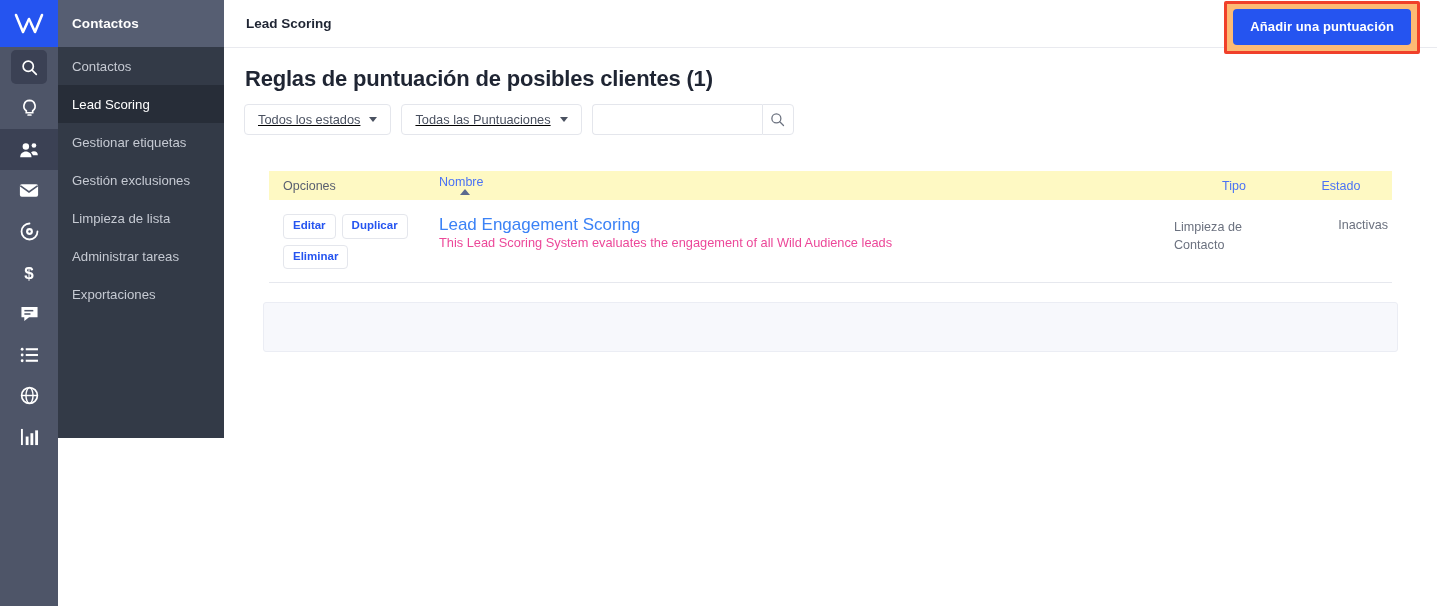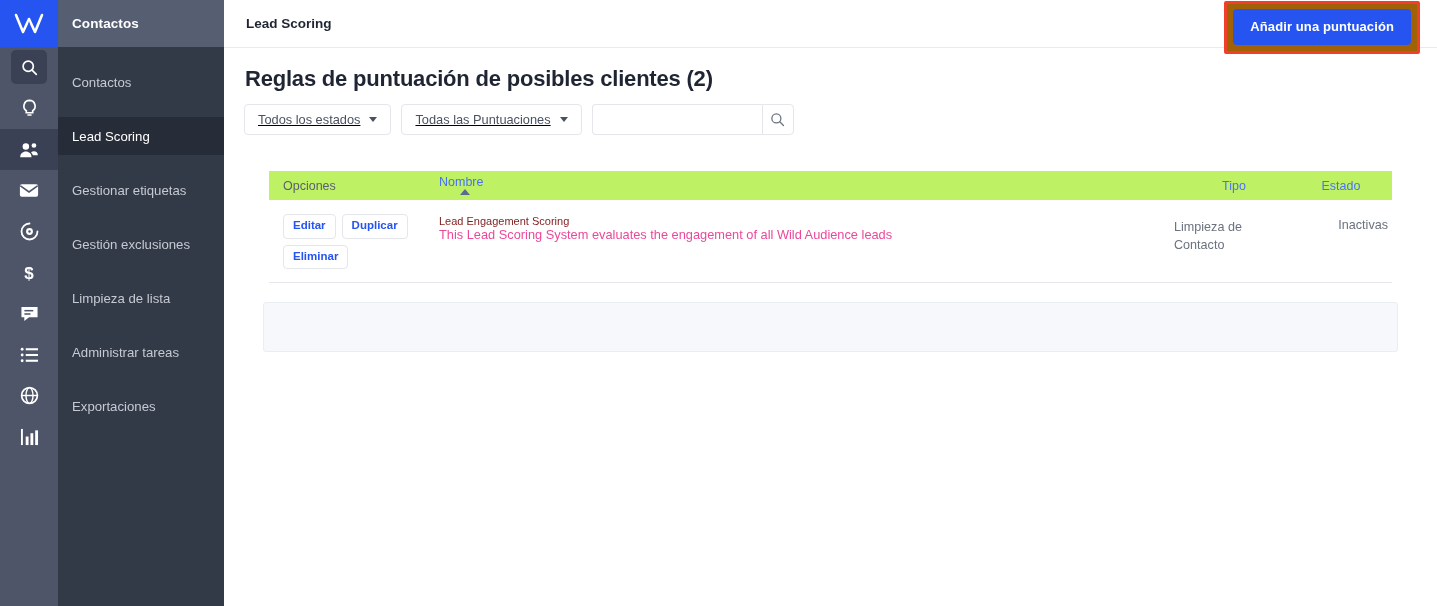--- a/index.html
+++ b/index.html
@@ -33,23 +33,23 @@
   .rail-item.boxed::before {
     content: ""; position: absolute; left: 11px; top: 3px;
     width: 36px; height: 34px; background: #3b4154; border-radius: 5px;
   }
   .rail-item.boxed svg { position: relative; z-index: 2; }
   .rail-item.active { background: #3b4154; }
   .rail-item svg { display: block; }
 
   
   .subnav {
-    width: 166px; flex: 0 0 166px; height: 606px;
+    width: 166px; flex: 0 0 166px; height: 438px;
     background: #333a47;
-    display: flex; flex-direction: column; gap: 16px;
+    display: flex; flex-direction: column;
   }
   .subnav-head {
     height: 47px; background: #565e72;
     display: flex; align-items: center;
     padding-left: 14px;
     color: #ffffff; font-size: 13.5px; font-weight: bold;
     letter-spacing: .1px;
   }
   .subnav-item {
     height: 38px; display: flex; align-items: center;
@@ -67,21 +67,21 @@
     height: 48px; border-bottom: 1px solid #e9eaef;
     display: flex; align-items: center; position: relative;
   }
   .topbar-title {
     margin-left: 22px; font-size: 13.5px; font-weight: bold; color: #1f2533;
   }
   .highlight-box {
     position: absolute; right: 17px; top: 1px;
     border: 3px solid #f0402a; border-radius: 2px;
     padding: 5px 6px 6px 6px;
-    background: #a16207;
+    background: #fdba74;
   }
   .primary-btn {
     background: #2554f0; color: #fff;
     border: none; border-radius: 4px;
     font-family: "Liberation Sans", sans-serif;
     font-size: 13px; font-weight: bold;
     padding: 10px 17px 11px 17px;
     cursor: pointer; white-space: nowrap;
     letter-spacing: .1px;
   }
@@ -116,21 +116,21 @@
   .search-btn {
     width: 32px; height: 31px;
     border: 1px solid #e4e6ec; border-radius: 0 4px 4px 0;
     background: #fff; display: flex; align-items: center; justify-content: center;
     cursor: pointer;
   }
 
   
   .table-wrap { margin: 36px 25px 0 25px; }
   .thead {
-    background: #bef264; height: 29px;
+    background: #fef9c3; height: 29px;
     display: flex; align-items: center;
     font-size: 12.5px;
   }
   .th { color: #5a6071; }
   .th-link { color: #4a72f5; cursor: pointer; display: inline-flex; align-items: center; flex-direction: column; }
   .sort-arrow {
     width: 0; height: 0; margin-left: 7px; margin-bottom: 1px;
     border-left: 5px solid transparent;
     border-right: 5px solid transparent;
     border-bottom: 6px solid #5b6a8f;
@@ -145,21 +145,21 @@
     border-bottom: 1px solid #e6e8ee;
   }
   .row-actions { width: 170px; padding-left: 14px; display: flex; flex-wrap: wrap; gap: 6px; align-content: flex-start; }
   .link-btn {
     border: 1px solid #e4e6ec; border-radius: 4px; background: #fff;
     color: #2554f0; font-size: 11.5px; font-weight: bold;
     padding: 5px 9px 6px 9px; cursor: pointer;
     font-family: "Liberation Sans", sans-serif; line-height: 1;
   }
   .row-name { flex: 1 1 auto; padding-top: 1px; }
-  .row-title { font-size: 11px; color: #7f1d1d; }
+  .row-title { font-size: 17px; color: #3b82f6; }
   .row-desc  { font-size: 12.8px; color: #ec4899; }
   .row-tipo  { width: 120px; font-size: 12.6px; color: #6b717f; line-height: 1.45; padding-top: 4px; }
   .row-estado{ width: 98px; font-size: 12.6px; color: #6b717f; text-align: right; padding-right: 4px; padding-top: 4px; }
 
   .empty-panel {
     margin: 19px 19px 0 19px;
     height: 50px;
     background: #f7f8fc;
     border: 1px solid #ebedf4;
     border-radius: 3px;
@@ -292,21 +292,21 @@
 
     <div class="topbar">
       <div class="topbar-title">Lead Scoring</div>
 
       <div class="highlight-box">
         <button class="primary-btn">Añadir una puntuación</button>
       </div>
     </div>
 
     <div class="content">
-      <div class="page-title">Reglas de puntuación de posibles clientes (2)</div>
+      <div class="page-title">Reglas de puntuación de posibles clientes (1)</div>
 
       <div class="filters">
         <div class="select-box">
           <span>Todos los estados</span>
           <span class="caret"></span>
         </div>
         <div class="select-box">
           <span>Todas las Puntuaciones</span>
           <span class="caret"></span>
         </div>

